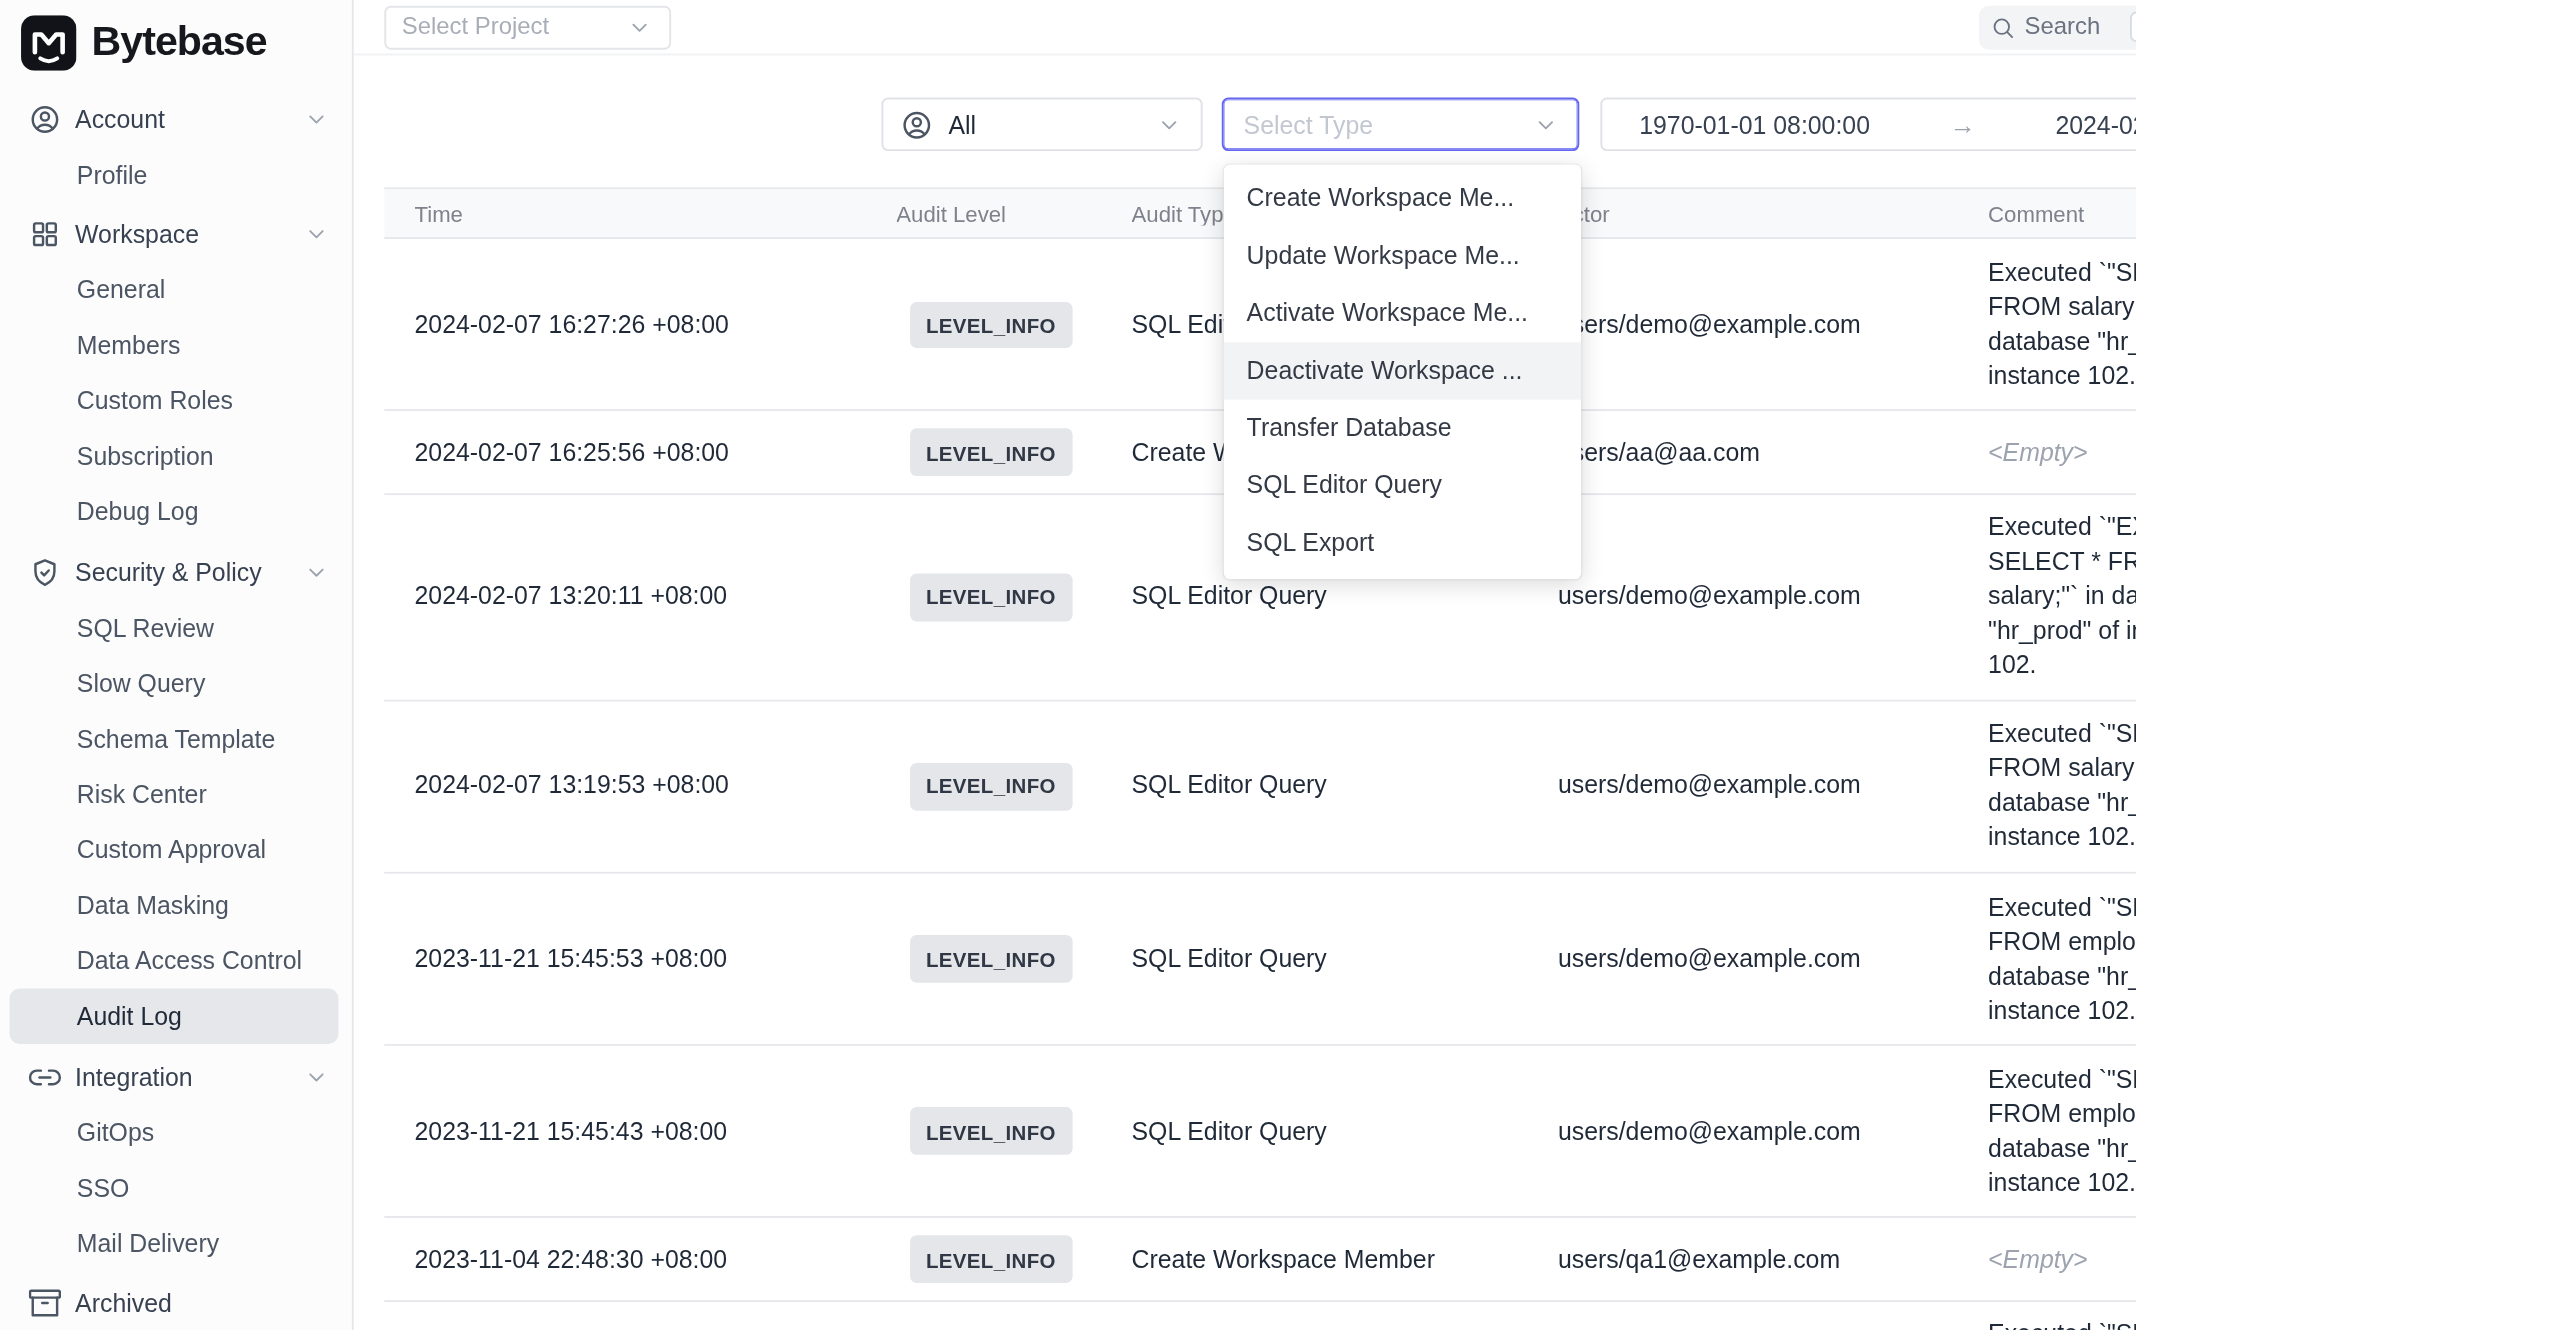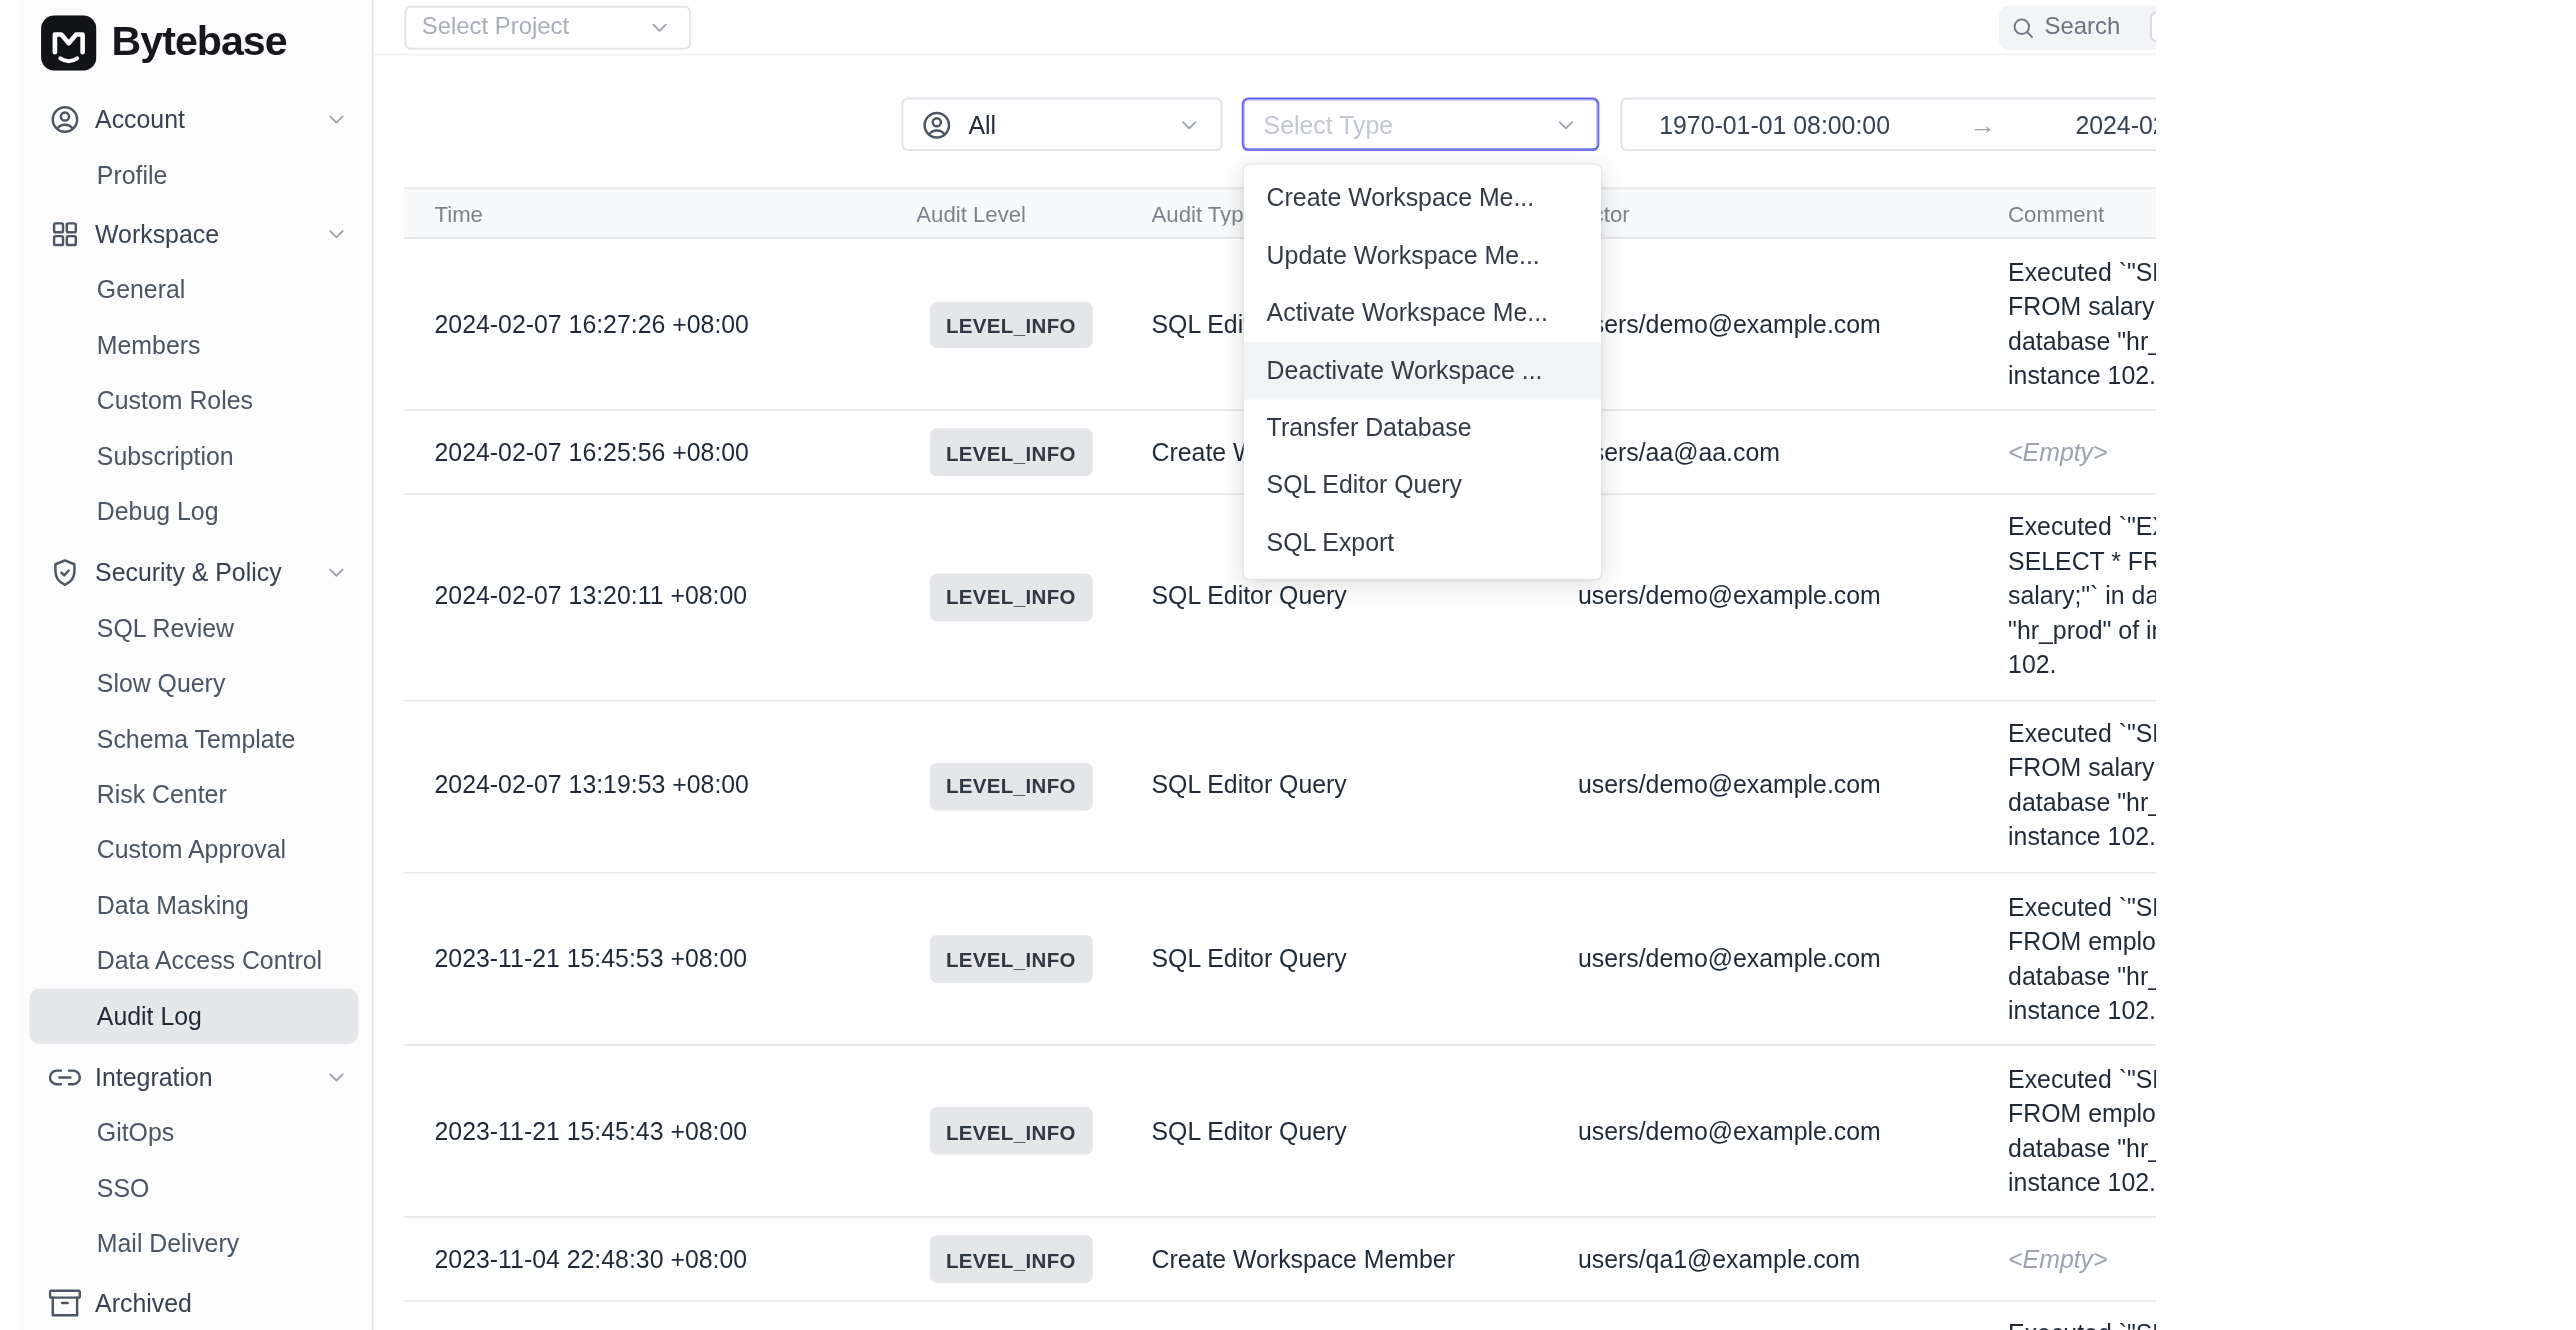--- a/index.html
+++ b/index.html
@@ -1,20 +1,20 @@
 <!DOCTYPE html>
 <html style="font-size:13.7px"><head>
 <meta charset="utf-8">
 <style>
   * { box-sizing: border-box; margin: 0; padding: 0; }
   html, body { background: #fff; overflow: hidden; }
   body { font-family: "Liberation Sans", sans-serif; }
   button { font-family: inherit; background: none; border: none; cursor: pointer; }
 
-  #viewport { width: 2136px; height: 1330px; overflow: hidden; position: relative; background: #fde047; margin-left: 20px; }
+  #viewport { width: 2136px; height: 1330px; overflow: hidden; position: relative; background: #fde047; }
   #app { width: 1347px; height: 696px; transform: scale(1.912); transform-origin: 0 0; display: flex; position: relative; background: #fff; }
 
   
   .icon { display: inline-flex; align-items: center; justify-content: center; flex: none; }
   .icon svg { width: 100%; height: 100%; display: block; }
   .i15 { width: 13px; height: 13px; }
   .i16 { width: 13.7px; height: 13.7px; }
   .i17 { width: 14.6px; height: 14.6px; }
   .i20 { width: 17px; height: 17px; }
   .i21 { width: 18px; height: 18px; }

